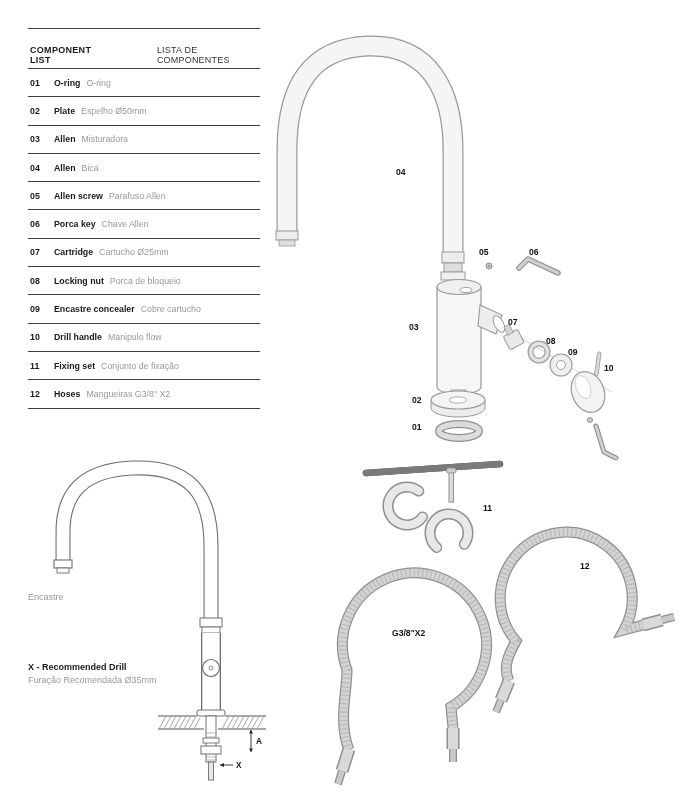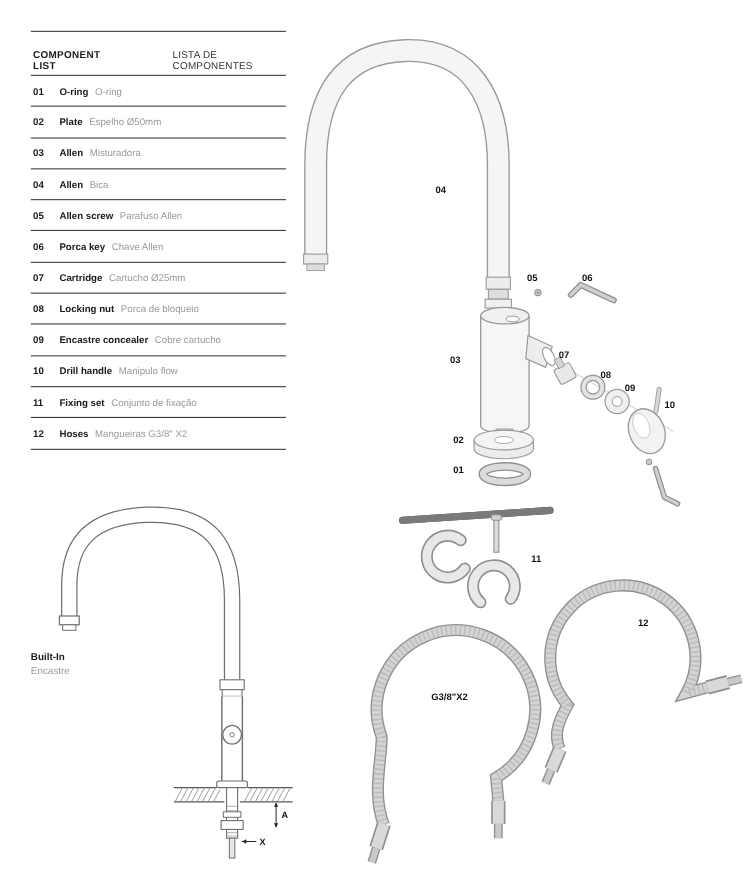--- a/index.html
+++ b/index.html
@@ -106,22 +106,25 @@
 
     <div class="cl-row">
       <span class="num">12</span>
       <span class="en">Hoses</span>
       <span class="pt">Mangueiras G3/8" X2</span>
     </div>
   </div>
   </div>
 
   <div class="note-block" style="top:591px">
-    <div class="note-bold">Built-In</div>
     <div class="note-muted">Encastre</div>
+  </div>
+  <div class="note-block" style="top:661px">
+    <div class="note-bold">X - Recommended Drill</div>
+    <div class="note-muted">Furação Recomendada Ø35mm</div>
   </div>
 
   <svg class="diagram" viewBox="0 0 686 800">
 
     <g>
 
       <line x1="484" y1="316" x2="612" y2="392" stroke="#d2d2d2" stroke-width="1"></line>
 
       <g>
         <path d="M 287 236 L 287 150 C 287 85 312 48 368 46 C 430 44 453 92 453 150 L 453 252" fill="none" stroke="#9a9a9a" stroke-width="21"></path>

